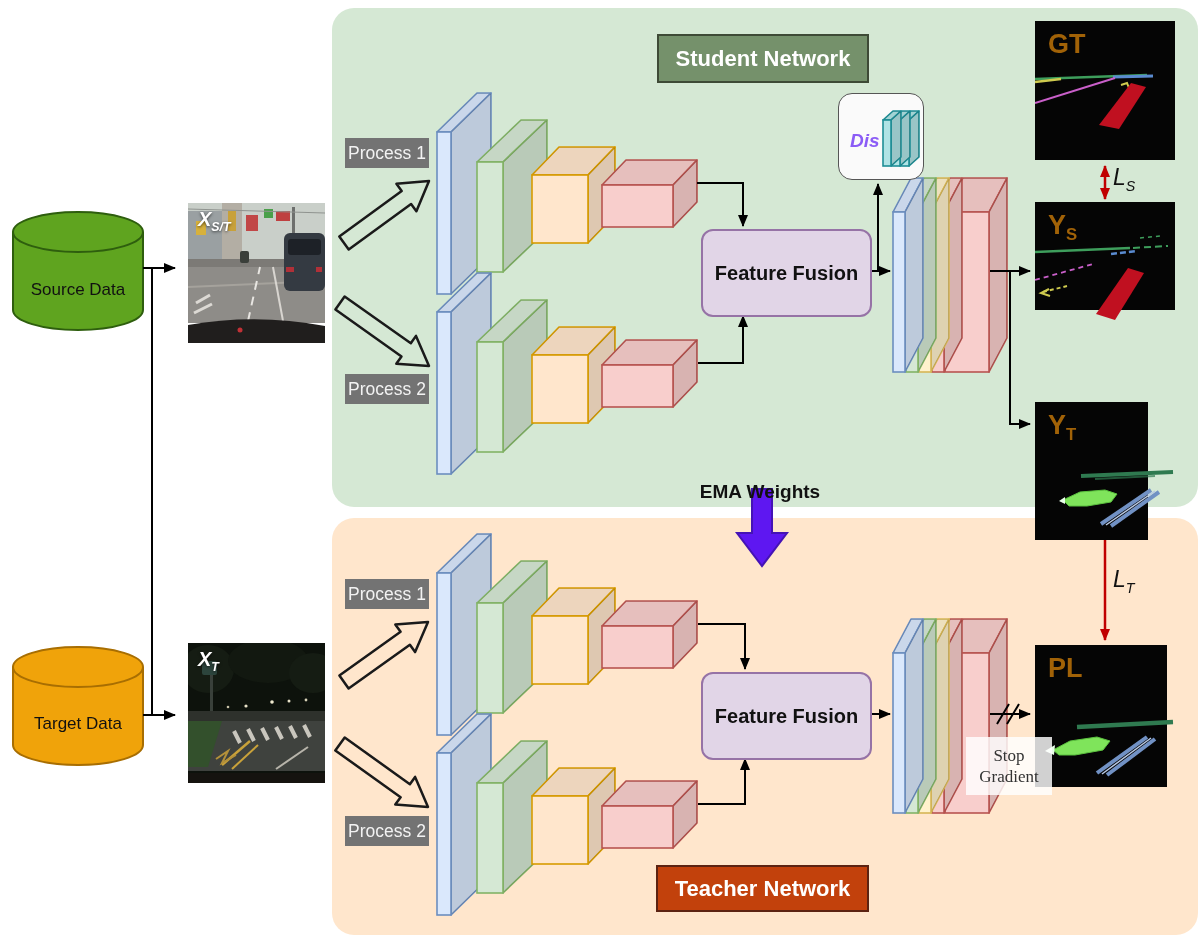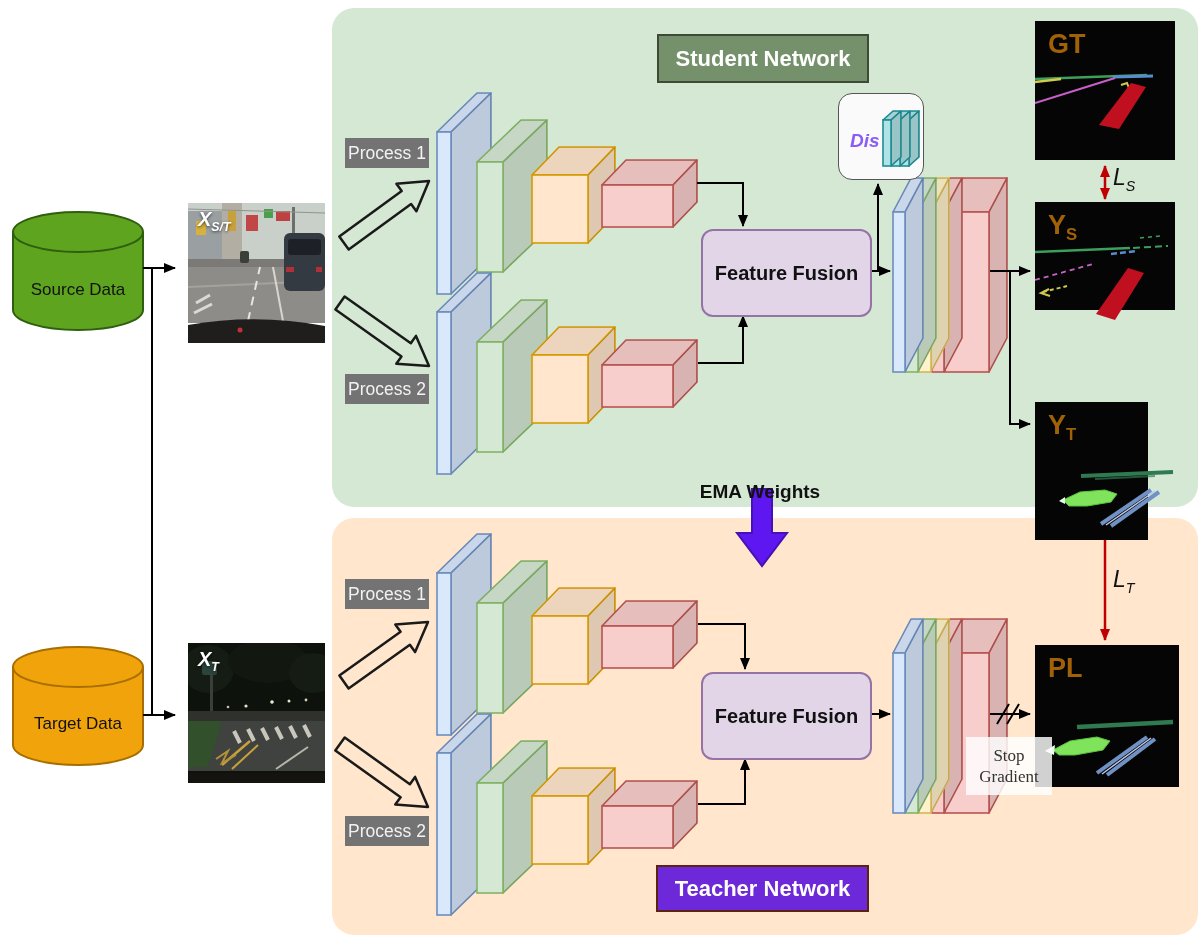--- a/index.html
+++ b/index.html
@@ -332,21 +332,21 @@
       <line x1="34" y1="122" x2="62" y2="98" stroke="#c9a23a" stroke-width="2.5"></line>
       <line x1="44" y1="126" x2="70" y2="102" stroke="#c9a23a" stroke-width="2"></line>
       <polyline points="28,116 40,108 34,120 48,112" stroke="#b3903a" stroke-width="2" fill="none"></polyline>
       <line x1="88" y1="126" x2="120" y2="104" stroke="#b7b4aa" stroke-width="2"></line>
       <rect x="0" y="130" width="137" height="10" fill="#15130f"></rect>
     </svg>
     <span class="in-label"><span>X</span><sub class="lbl-sub">T</sub></span>
   </div>
 
   <div id="hdr-student" class="txt header-box" style="left: 657px; top: 34px; width: 208px; height: 45px; background: rgb(117, 145, 107); border-color: rgb(62, 74, 54);">Student Network</div>
-  <div id="hdr-teacher" class="txt header-box" style="left: 656px; top: 865px; width: 209px; height: 43px; background: #6d28d9; border-color: rgb(92, 35, 18);">Teacher Network</div>
+  <div id="hdr-teacher" class="txt header-box" style="left: 656px; top: 865px; width: 209px; height: 43px; background: #c2410c; border-color: rgb(92, 35, 18);">Teacher Network</div>
 
   <div class="txt process proc-bg" style="left: 345px; top: 138px; width: 84px; height: 30px; background: rgb(115, 115, 115);">Process 1</div>
   <div class="txt process proc-bg" style="left: 345px; top: 374px; width: 84px; height: 30px; background: rgb(115, 115, 115);">Process 2</div>
   <div class="txt process proc-bg" style="left: 345px; top: 579px; width: 84px; height: 30px; background: rgb(115, 115, 115);">Process 1</div>
   <div class="txt process proc-bg" style="left: 345px; top: 816px; width: 84px; height: 30px; background: rgb(115, 115, 115);">Process 2</div>
 
   <div class="txt fusion fusion-style" style="left: 701px; top: 229px; width: 167px; height: 84px; background: rgb(225, 213, 231); border-color: rgb(150, 115, 166);">Feature Fusion</div>
   <div class="txt fusion fusion-style" style="left: 701px; top: 672px; width: 167px; height: 84px; background: rgb(225, 213, 231); border-color: rgb(150, 115, 166);">Feature Fusion</div>
 
   <div class="txt dis-box" style="left:838px;top:93px;width:84px;height:85px;">
@@ -410,21 +410,21 @@
       <line x1="60" y1="77" x2="120" y2="74" stroke="#2F7A50" stroke-width="2" opacity=".7"></line>
       <polygon points="28,98 45,90 70,88 82,92 76,100 52,104 34,104" fill="#7FE45B" stroke="#5BC23F"></polygon>
       <polygon points="24,99 30,95 30,102" fill="#e8ffe8"></polygon>
       <line x1="66" y1="122" x2="116" y2="88" stroke="#7191C4" stroke-width="4"></line>
       <line x1="76" y1="124" x2="124" y2="90" stroke="#7191C4" stroke-width="4"></line>
       <line x1="71" y1="123" x2="120" y2="89" stroke="#B9C9E4" stroke-width="1.5"></line>
     </svg>
     <span class="seg-label"><span>Y</span><sub class="lbl-sub">T</sub></span>
   </div>
 
-  <div class="seg" style="left:1035px;top:645px;width:144px;height:142px;">
+  <div class="seg" style="left:1035px;top:645px;width:132px;height:142px;">
     <svg width="140" height="142" viewBox="0 0 140 142">
       <line x1="42" y1="82" x2="138" y2="77" stroke="#2F7A50" stroke-width="4.5"></line>
       <polygon points="18,105 35,96 62,92 75,96 68,105 40,110 24,110" fill="#7FE45B" stroke="#5BC23F"></polygon>
       <polygon points="10,106 20,100 19,110" fill="#e8ffe8"></polygon>
       <line x1="62" y1="128" x2="112" y2="92" stroke="#7191C4" stroke-width="4"></line>
       <line x1="72" y1="130" x2="120" y2="94" stroke="#7191C4" stroke-width="4"></line>
       <line x1="67" y1="129" x2="116" y2="93" stroke="#B9C9E4" stroke-width="1.5"></line>
     </svg>
     <span class="seg-label"><span>PL</span><sub class="lbl-sub"></sub></span>
   </div>

